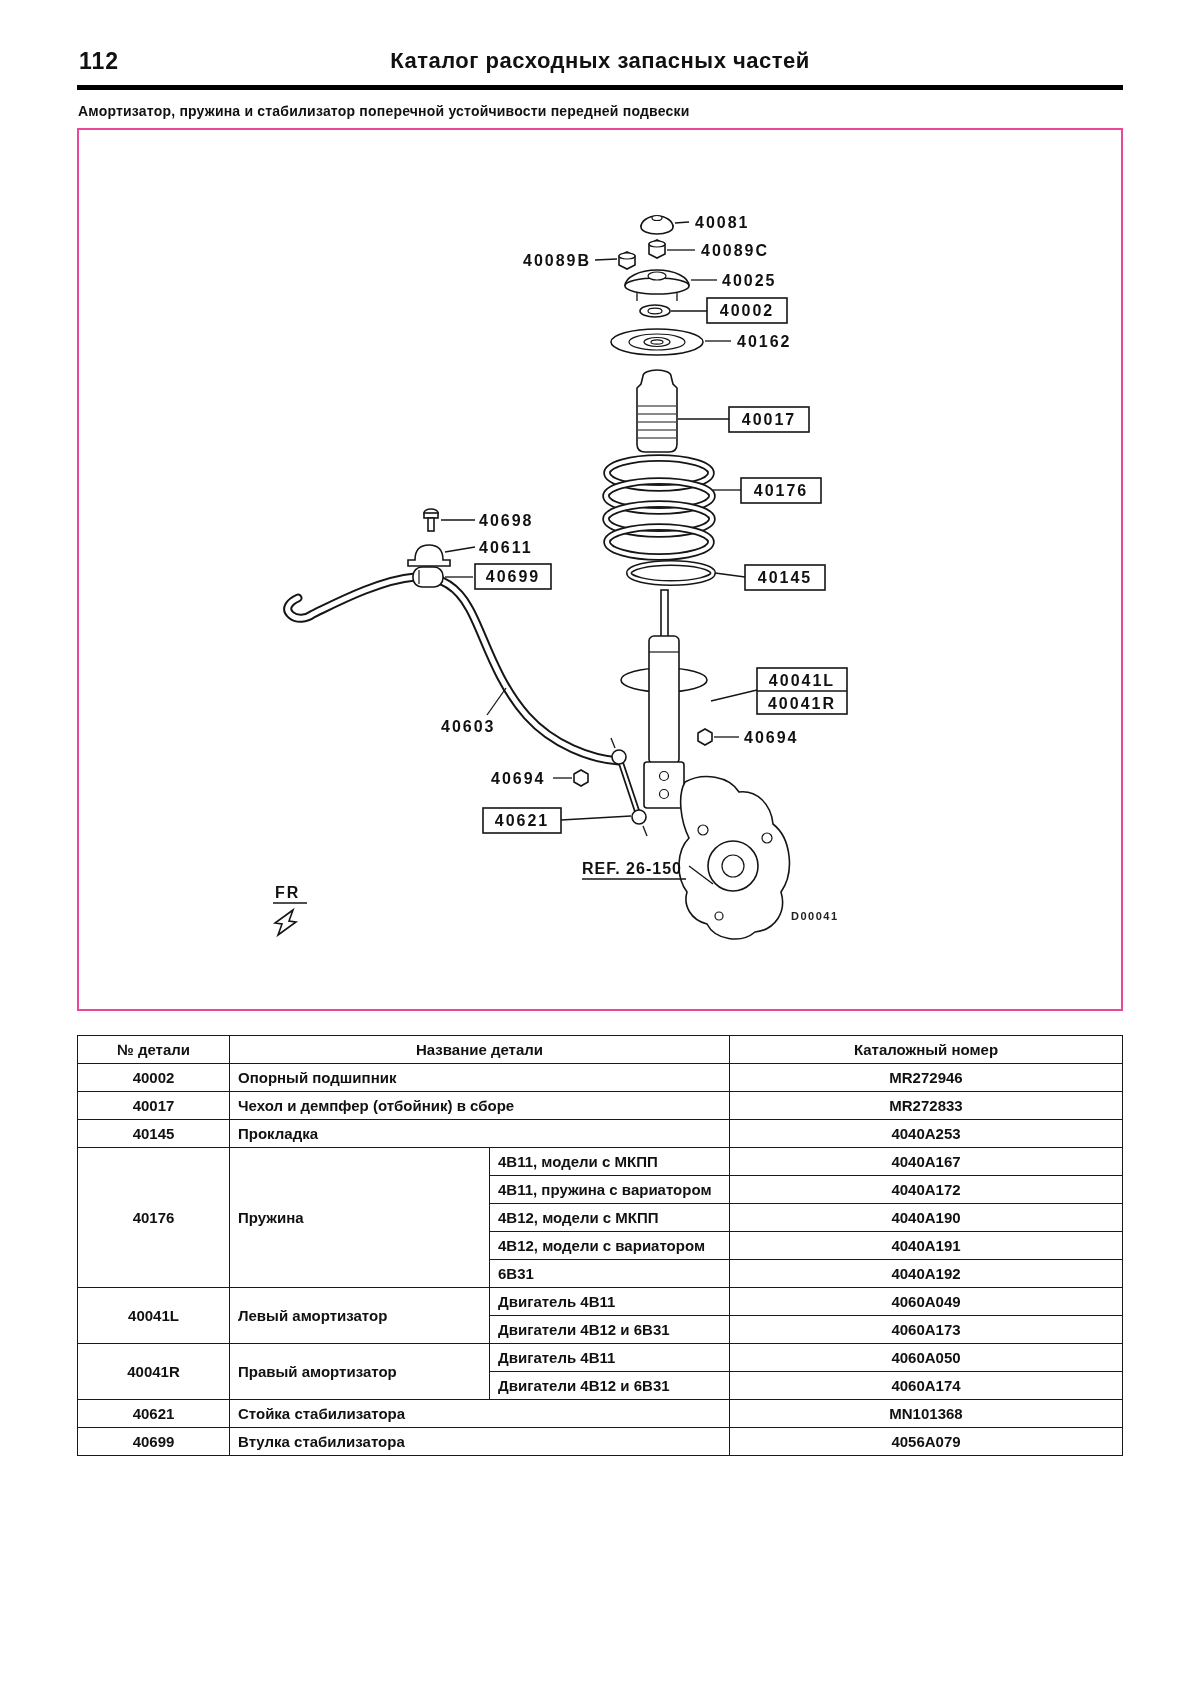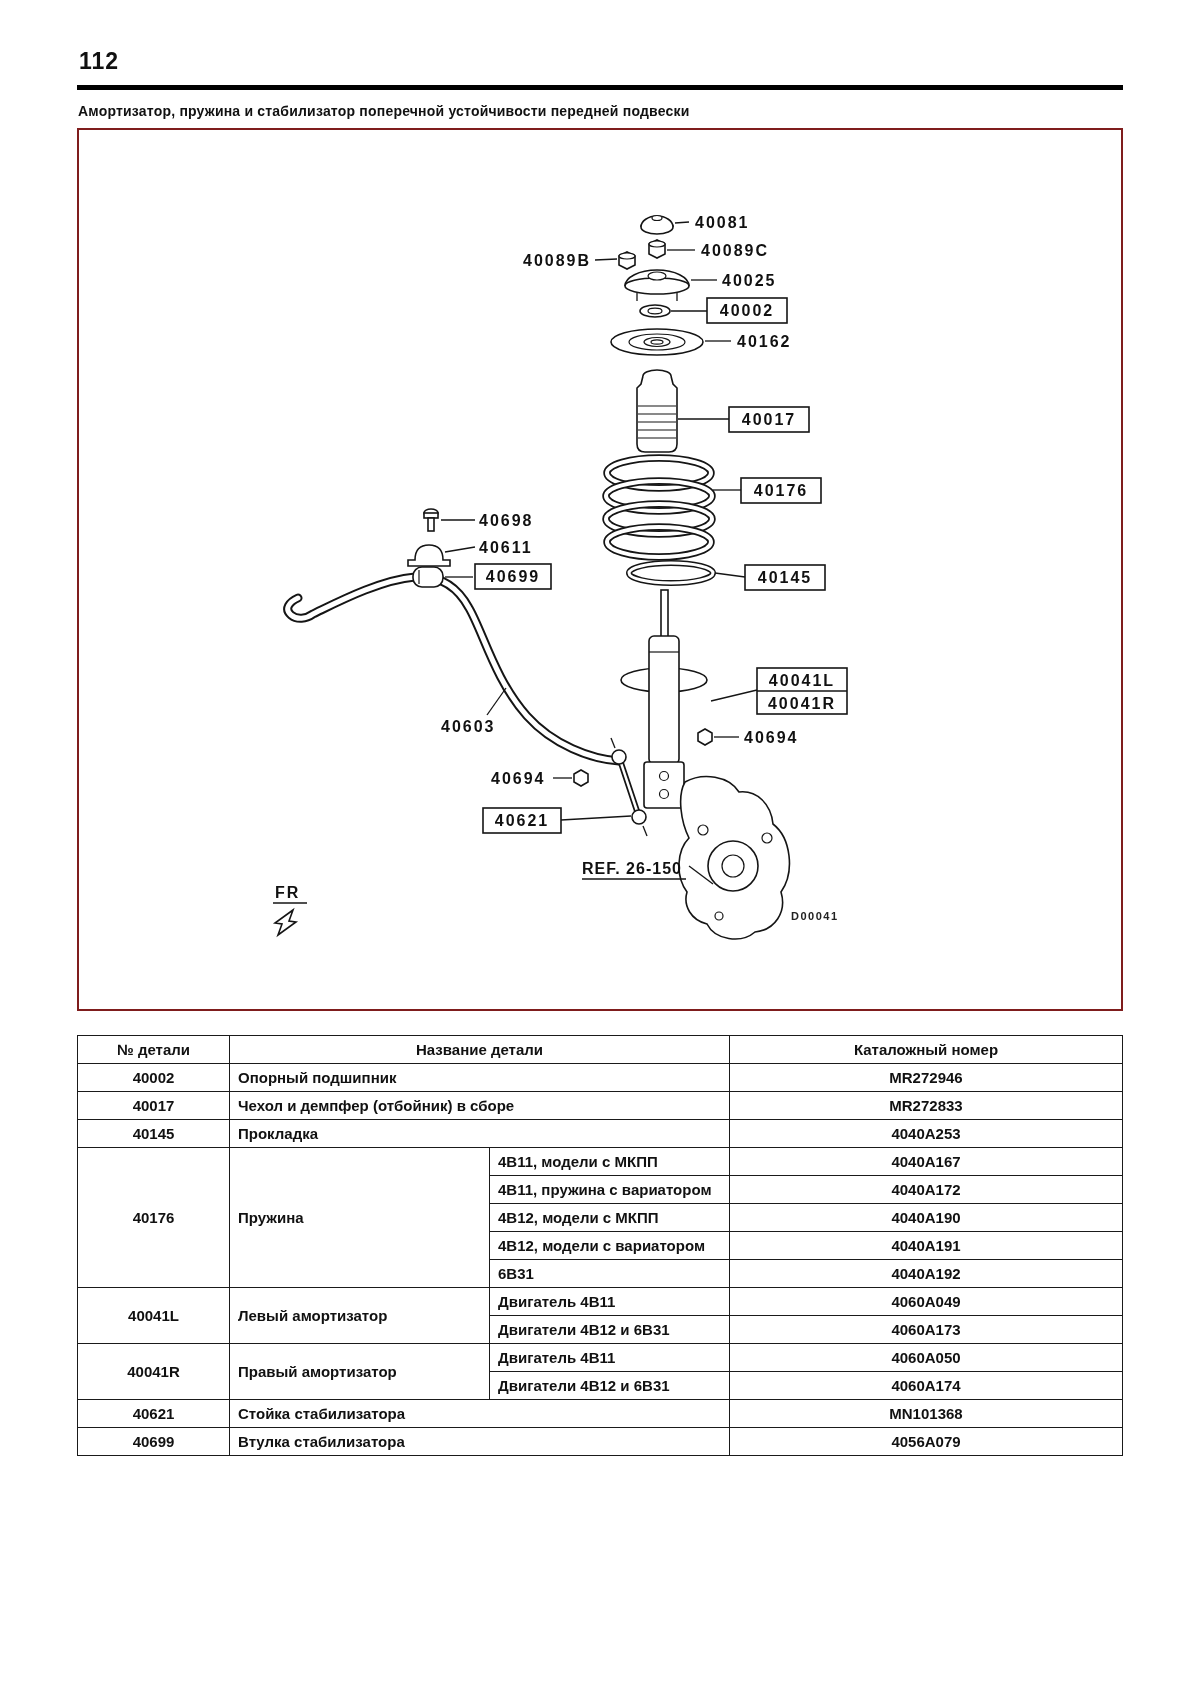--- a/index.html
+++ b/index.html
@@ -23,21 +23,21 @@
   }
   .header-rule{
     margin-top:7px;height:5px;background:#000;
   }
   .subtitle{
     margin:13px 0 0 1px;
     font-size:14px;font-weight:bold;letter-spacing:0.2px;
   }
   .diagram-box{
     margin-top:9px;
-    border:2px solid #7f1d1d;
+    border:2px solid #ec4899;
     height:883px;
     box-sizing:border-box;
     background:#fff;
   }
   .diagram-box svg{display:block;width:100%;height:100%;}
 
   
   .part{fill:#fff;stroke:#151515;stroke-width:1.6;}
   .part-thin{fill:#fff;stroke:#151515;stroke-width:1.2;}
   .leader{stroke:#151515;stroke-width:1.3;fill:none;}
@@ -70,20 +70,21 @@
   td.c{text-align:center;}
   td.l{text-align:left;}
 </style>
 </head>
 <body>
 
 <div class="page">
 
   <header class="page-header">
     <span class="page-num">112</span>
+    <h1 class="page-title">Каталог расходных запасных частей</h1>
   </header>
   <div class="header-rule"></div>
 
   <h2 class="subtitle">Амортизатор, пружина и стабилизатор поперечной устойчивости передней подвески</h2>
 
   <div class="diagram-box">
     <svg viewBox="0 0 1042 879">
 
       <g>
         <ellipse class="part" cx="578" cy="97" rx="16" ry="7"></ellipse>

